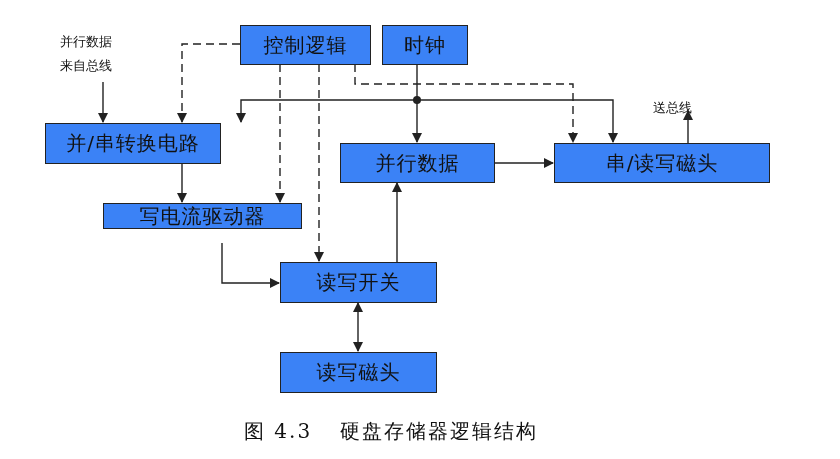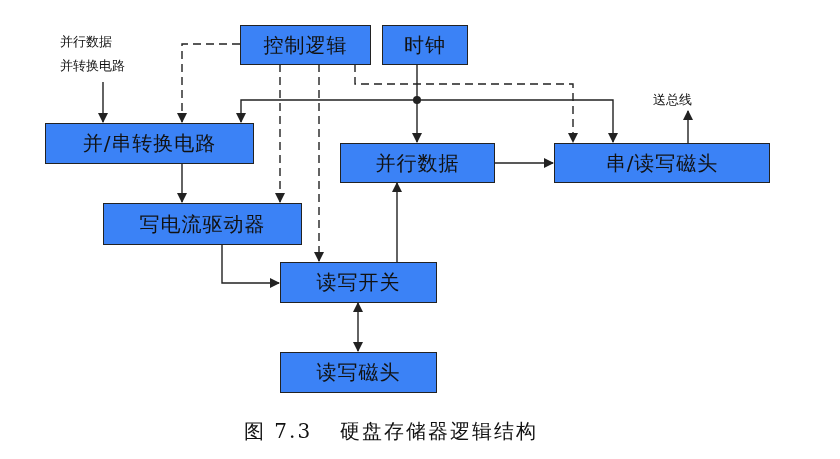--- a/index.html
+++ b/index.html
@@ -50,26 +50,26 @@
     <line x1="494" y1="163" x2="553" y2="163" marker-end="url(#ah)"></line>
 
     <line x1="688" y1="143" x2="688" y2="111" marker-end="url(#ah)"></line>
 
     <line x1="358" y1="303" x2="358" y2="351" marker-start="url(#ahs)" marker-end="url(#ah)"></line>
   </g>
   <circle cx="417" cy="100" r="4" fill="#222"></circle>
 </svg>
 
 <div class="lbl" style="left:60px;top:30px;">并行数据</div>
-<div class="lbl" style="left:60px;top:54px;">并转换电路</div>
-<div class="lbl" style="left:653px;top:88px;">送总线</div>
+<div class="lbl" style="left:60px;top:54px;">来自总线</div>
+<div class="lbl" style="left:653px;top:96px;">送总线</div>
 
 <div class="box" style="left:240px;top:25px;width:131px;height:40px;">控制逻辑</div>
 <div class="box" style="left:382px;top:25px;width:86px;height:40px;">时钟</div>
-<div class="box" style="left:45px;top:123px;width:209px;height:41px;">并/串转换电路</div>
-<div class="box" style="left:103px;top:203px;width:199px;height:42px;">写电流驱动器</div>
+<div class="box" style="left:45px;top:123px;width:176px;height:41px;">并/串转换电路</div>
+<div class="box" style="left:103px;top:203px;width:199px;height:26px;">写电流驱动器</div>
 <div class="box" style="left:280px;top:262px;width:157px;height:41px;">读写开关</div>
 <div class="box" style="left:280px;top:352px;width:157px;height:41px;">读写磁头</div>
 <div class="box" style="left:340px;top:143px;width:155px;height:40px;">并行数据</div>
 <div class="box" style="left:554px;top:143px;width:216px;height:40px;">串/读写磁头</div>
 
-<div class="caption" style="left:244px;top:418px;">图 7.3</div>
+<div class="caption" style="left:244px;top:418px;">图 4.3</div>
 <div class="caption" style="left:340px;top:418px;">硬盘存储器逻辑结构</div>
 
 </body></html>

